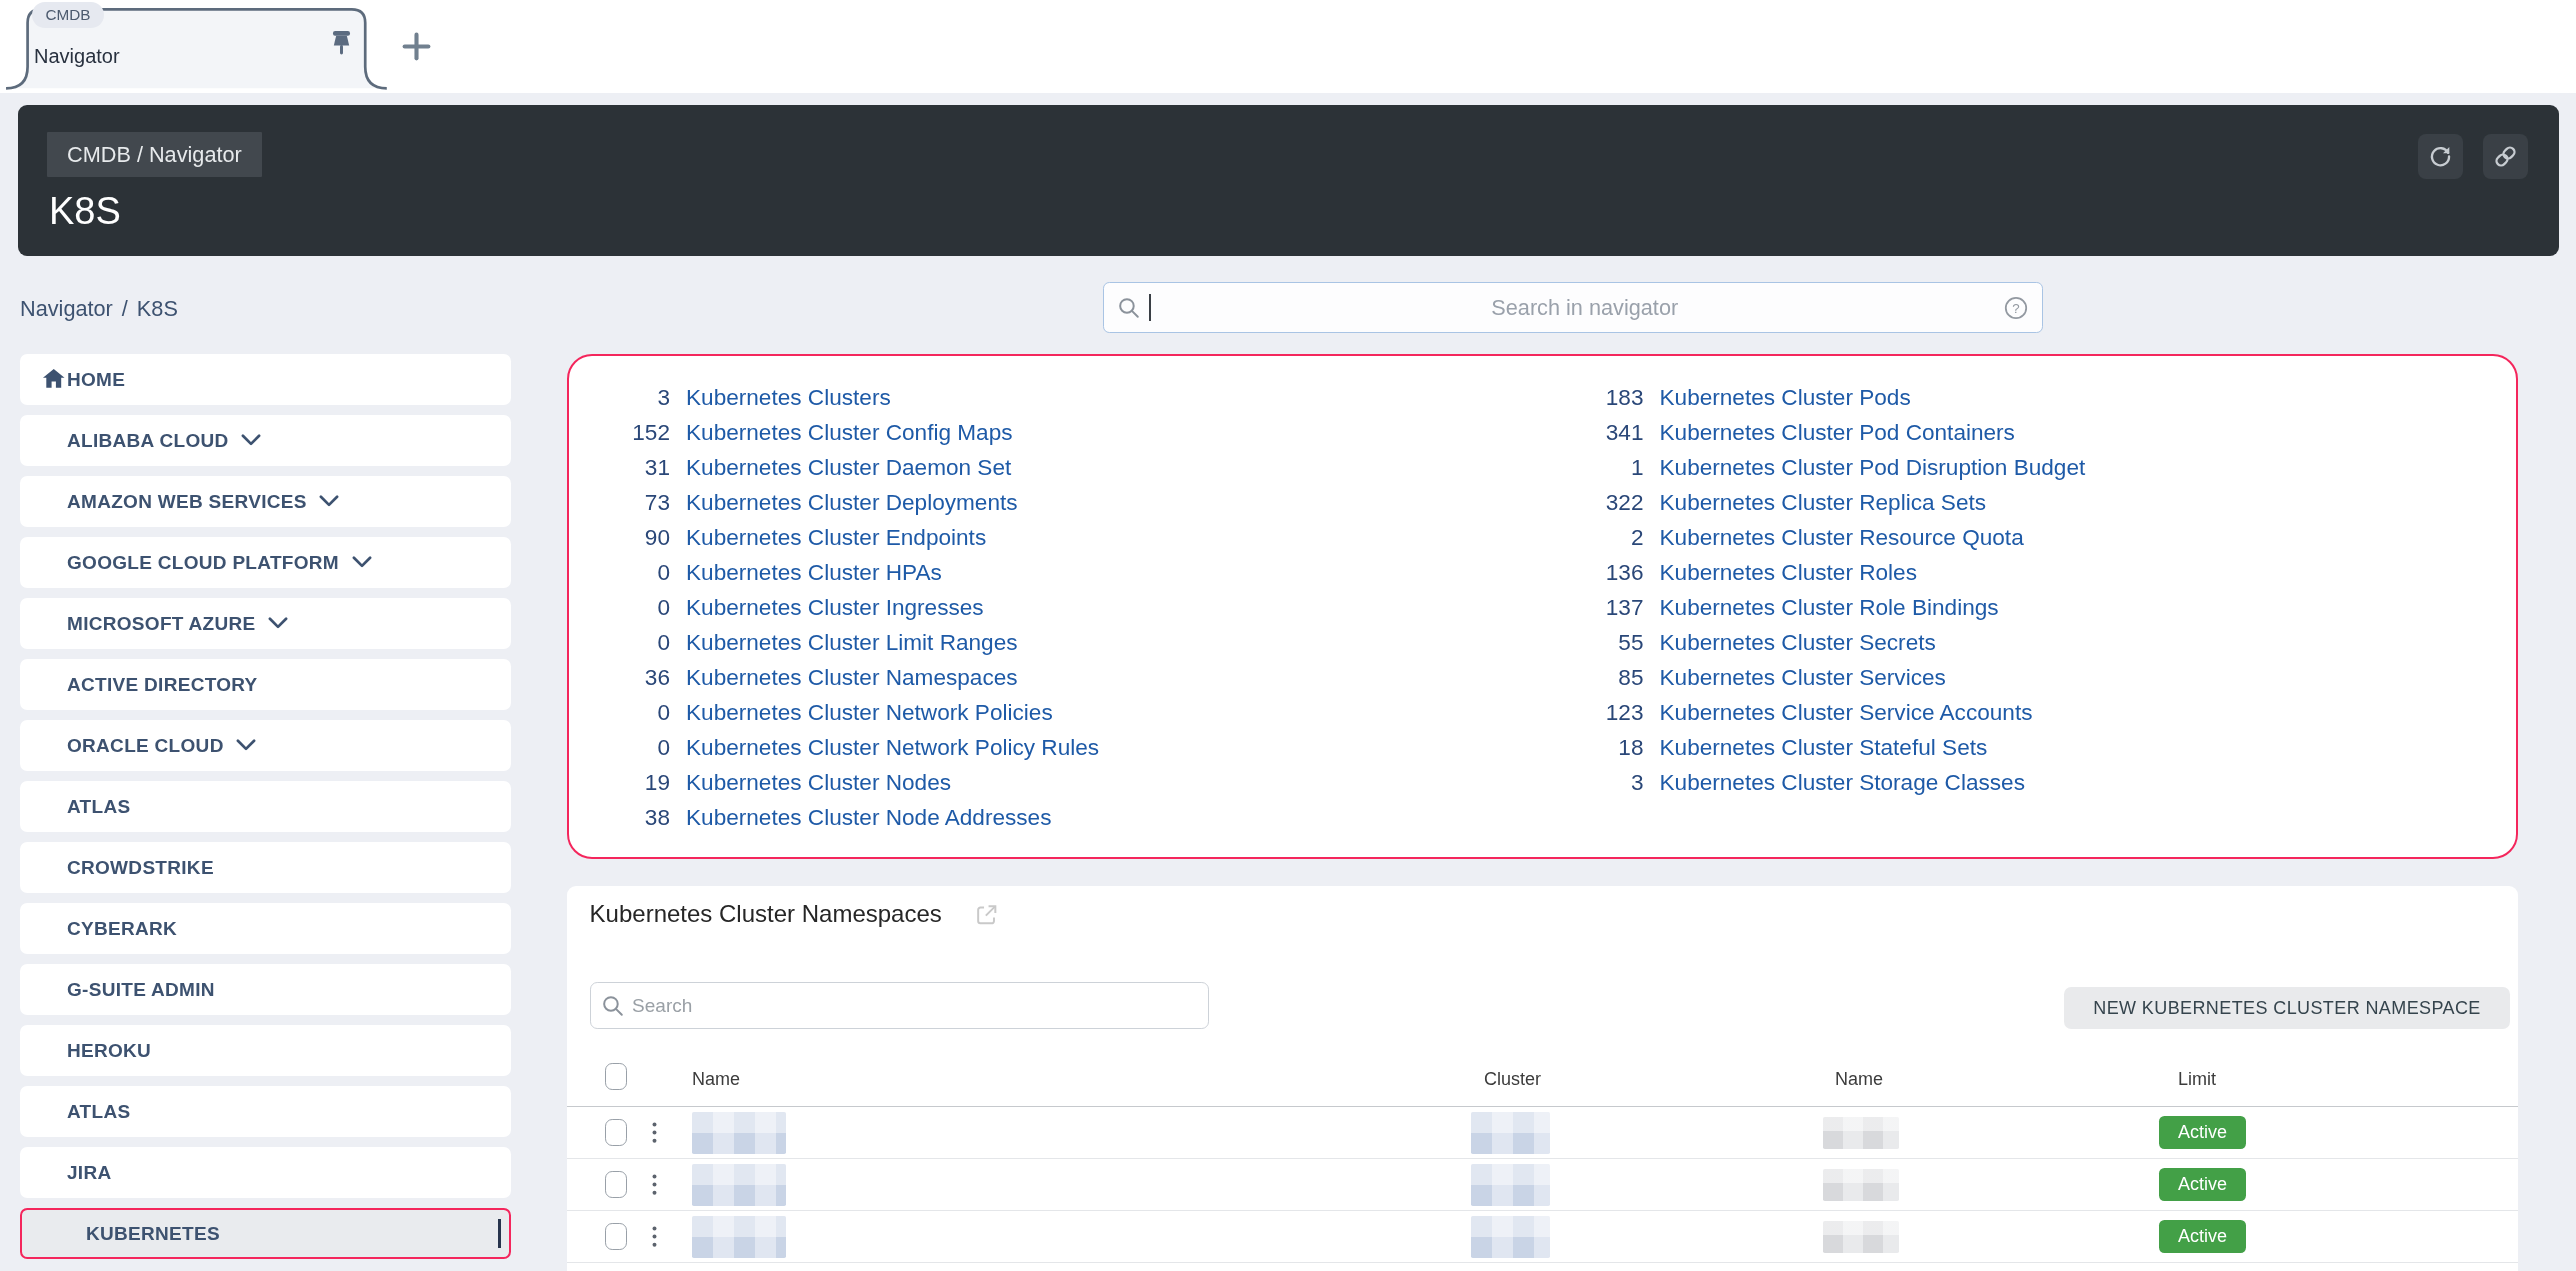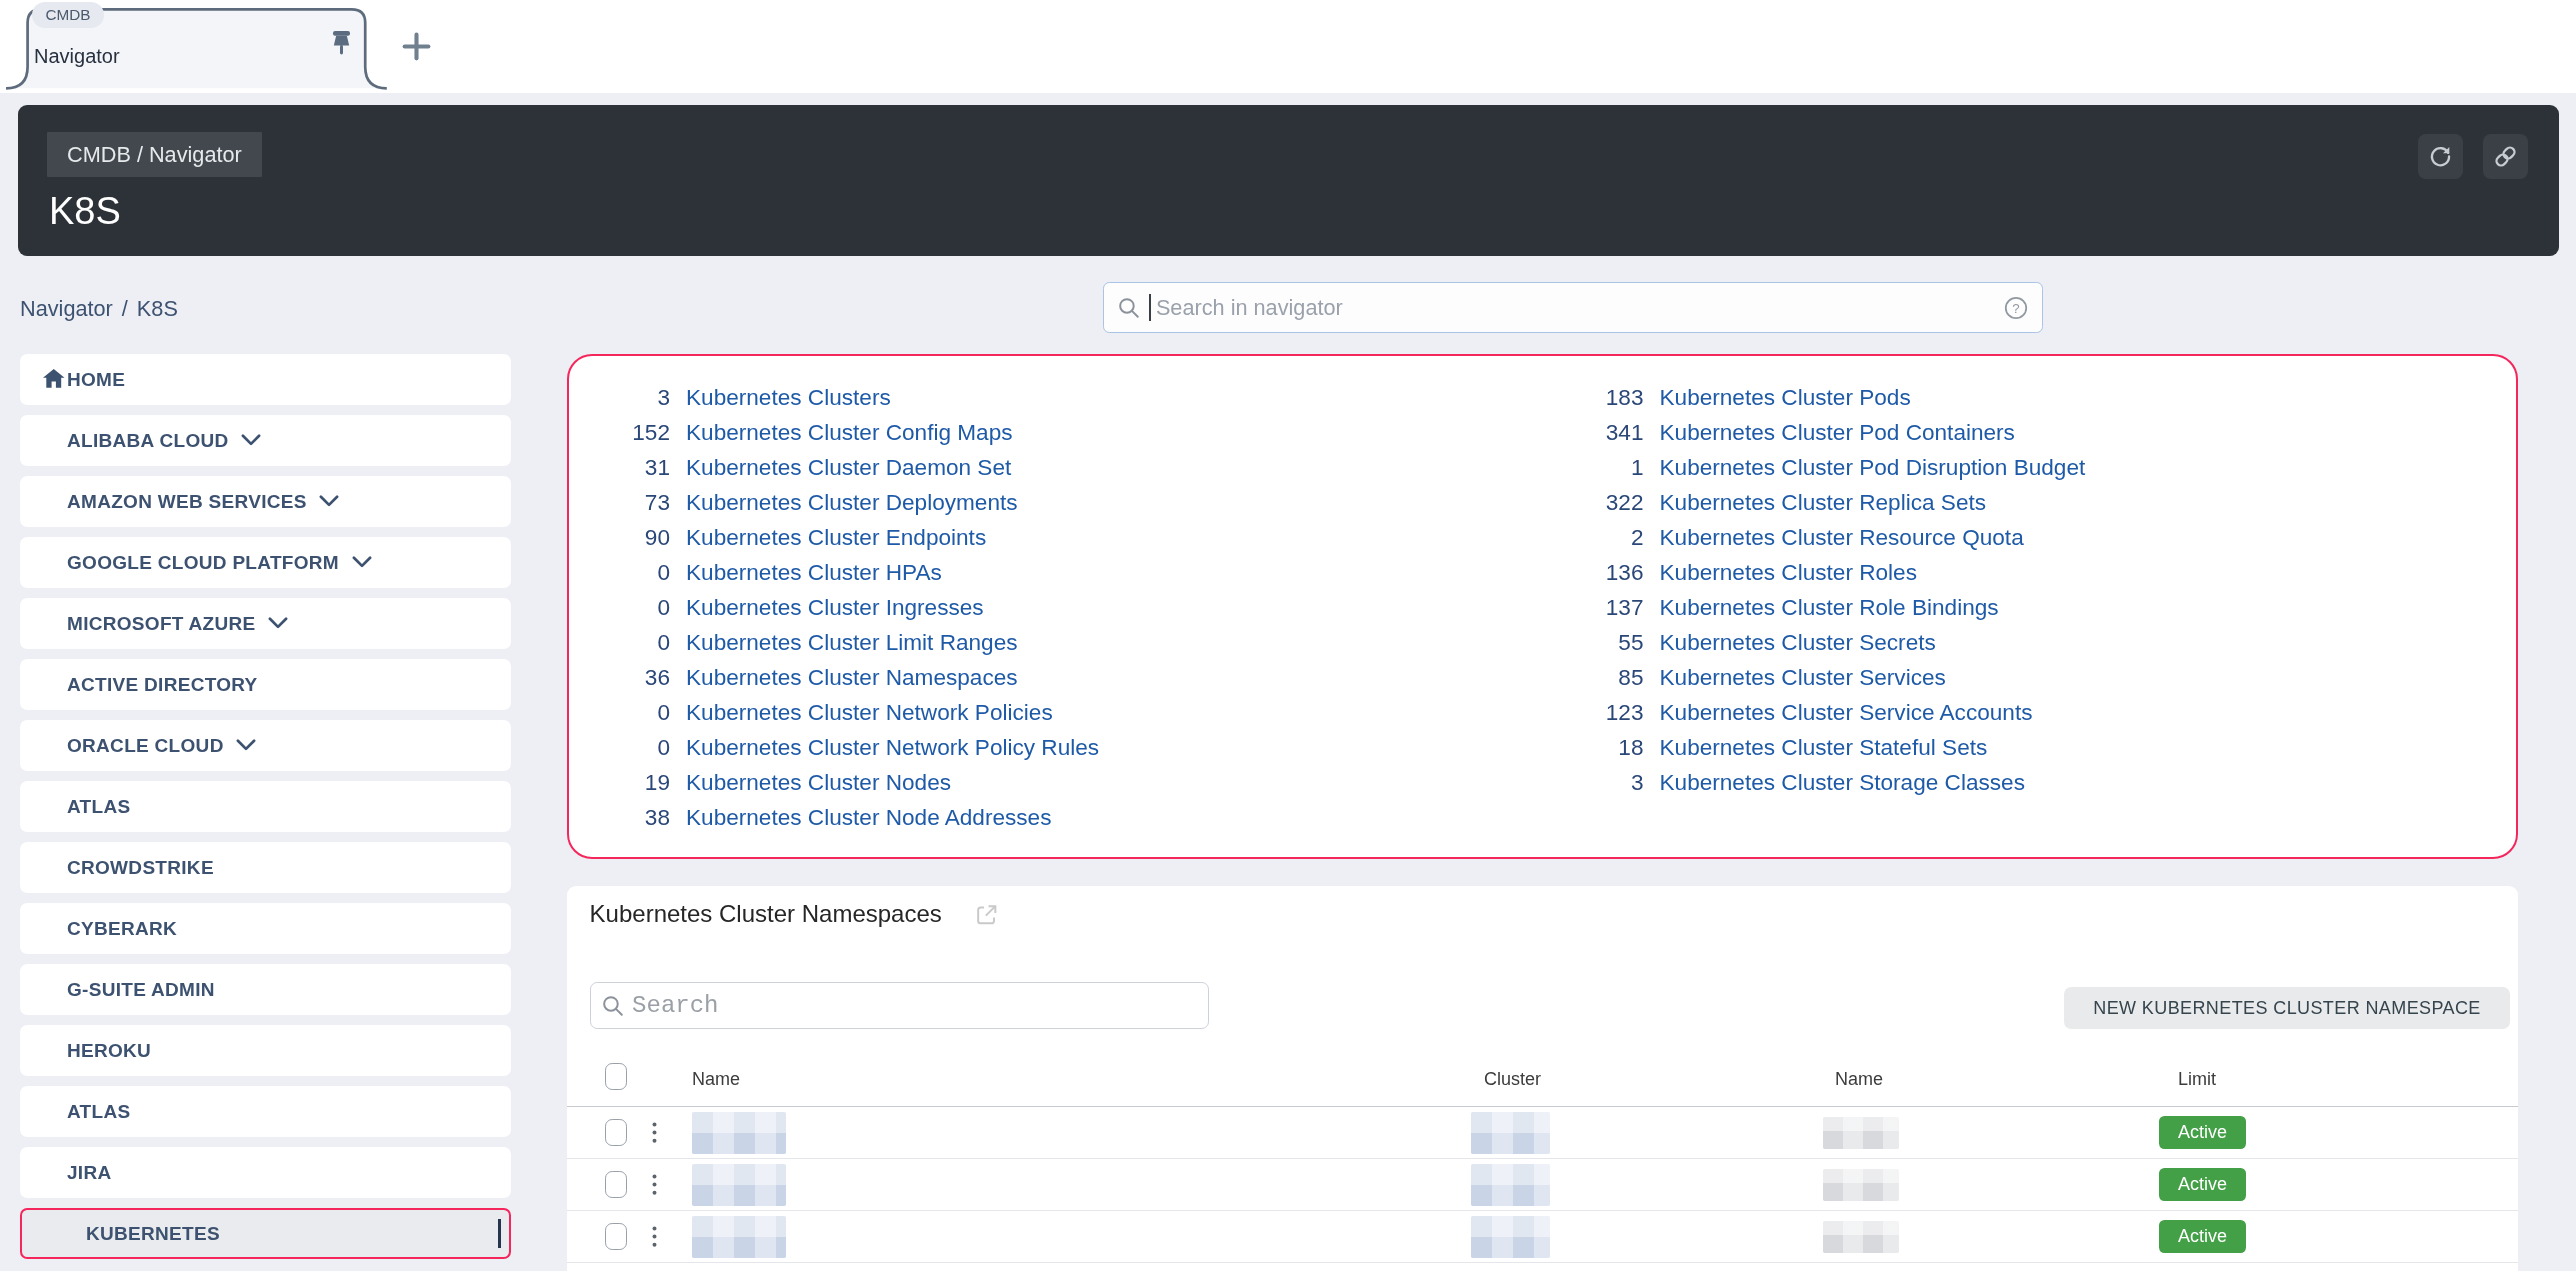--- a/index.html
+++ b/index.html
@@ -26,21 +26,21 @@
   .dh-btn.refresh { left:2400px; } .dh-btn.link { left:2465px; }
 
   
   .breadcrumb { position:absolute; left:20px; top:296px; font-size:21.7px; color:#3d5270; }
   .breadcrumb .sep { margin:0 9px; }
   .nav-search { position:absolute; left:1103px; top:282px; width:940px; height:51px;
     background:#fdfdfe; border:1.8px solid #a9c4e4; border-radius:6.3px; display:flex; align-items:center; }
   .nav-search .mag { margin-left:12.6px; flex:0 0 auto; }
   .nav-search .caret { width:1.8px; height:27px; background:#3a3f45; margin-left:9px; }
   .nav-search input { border:none; outline:none; background:transparent; flex:1 1 auto;
-    font-size:21.7px; color:#0f766e; margin-left:5px; font-family:"Liberation Sans",sans-serif; }
+    font-size:21.7px; color:#0f766e; margin-left:15px; font-family:"Liberation Sans",sans-serif;text-align:center; }
   .nav-search input::placeholder { color:#9aa1ab; opacity:1; }
   .nav-search .help { margin-right:14.4px; flex:0 0 auto; }
 
   
   .sidebar { position:absolute; left:20px; top:354px; width:491px; }
   .side-item { position:relative; height:51px; margin-bottom:10px; background:#ffffff;
     border-radius:7.2px; display:flex; align-items:center; padding-left:47px;
     font-size:19px; font-weight:600; letter-spacing:0.3px; color:#3d5270; cursor:pointer; }
   .side-item .home-ic { position:absolute; left:21.7px; top:14.4px; }
   .side-item .chev { margin-left:12.6px; }
@@ -56,22 +56,22 @@
   .link-row a { margin-left:16px; font-size:22.6px; color:#1e5aa7; text-decoration:none; cursor:pointer; }
 
   
   .ns-card { position:absolute; left:567px; top:886px; width:1951px; height:451px;
     background:#ffffff; border-radius:9px 9px 0 0; }
   .ns-title { position:absolute; left:22.6px; top:14.4px; font-size:24px; color:#262626; font-weight:500; }
   .ext-ic { position:absolute; left:408px; top:17px; cursor:pointer; }
   .ns-search { position:absolute; left:22.6px; top:96px; width:619px; height:47px;
     border:1.8px solid #cdd2d8; border-radius:7.2px; background:#fff; display:flex; align-items:center; }
   .ns-search .mag { margin-left:10.8px; flex:0 0 auto; }
-  .ns-search input { border:none; outline:none; flex:1; font-size:24px; color:#333; margin-left:7.2px;
-    font-family:Liberation Mono, monospace; }
+  .ns-search input { border:none; outline:none; flex:1; font-size:19px; color:#333; margin-left:7.2px;
+    font-family:Liberation Sans, sans-serif; }
   .ns-search input::placeholder { color:#9aa0a6; opacity:1; }
   .ns-new-btn { position:absolute; left:1497px; top:101px; width:446px; height:42px;
     background:#e9eaec; border:none; border-radius:7.2px; font-size:18px; font-weight:500;
     letter-spacing:0.4px; color:#35444d; cursor:pointer; font-family:"Liberation Sans",sans-serif; }
 
   .tbl-head { position:absolute; left:0; top:170px; width:2336px; height:51px; }
   .tbl-head .col { position:absolute; top:12.6px; font-size:18px; font-weight:500; color:#3c3c3c; }
   .col-name1 { left:125px; } .col-cluster { left:917px; } .col-name2 { left:1268px; } .col-phase { left:1611px; }
   .head-sep { position:absolute; left:0; top:220px; width:1951px; border-top:1.4px solid #c6c9cd; }
 

